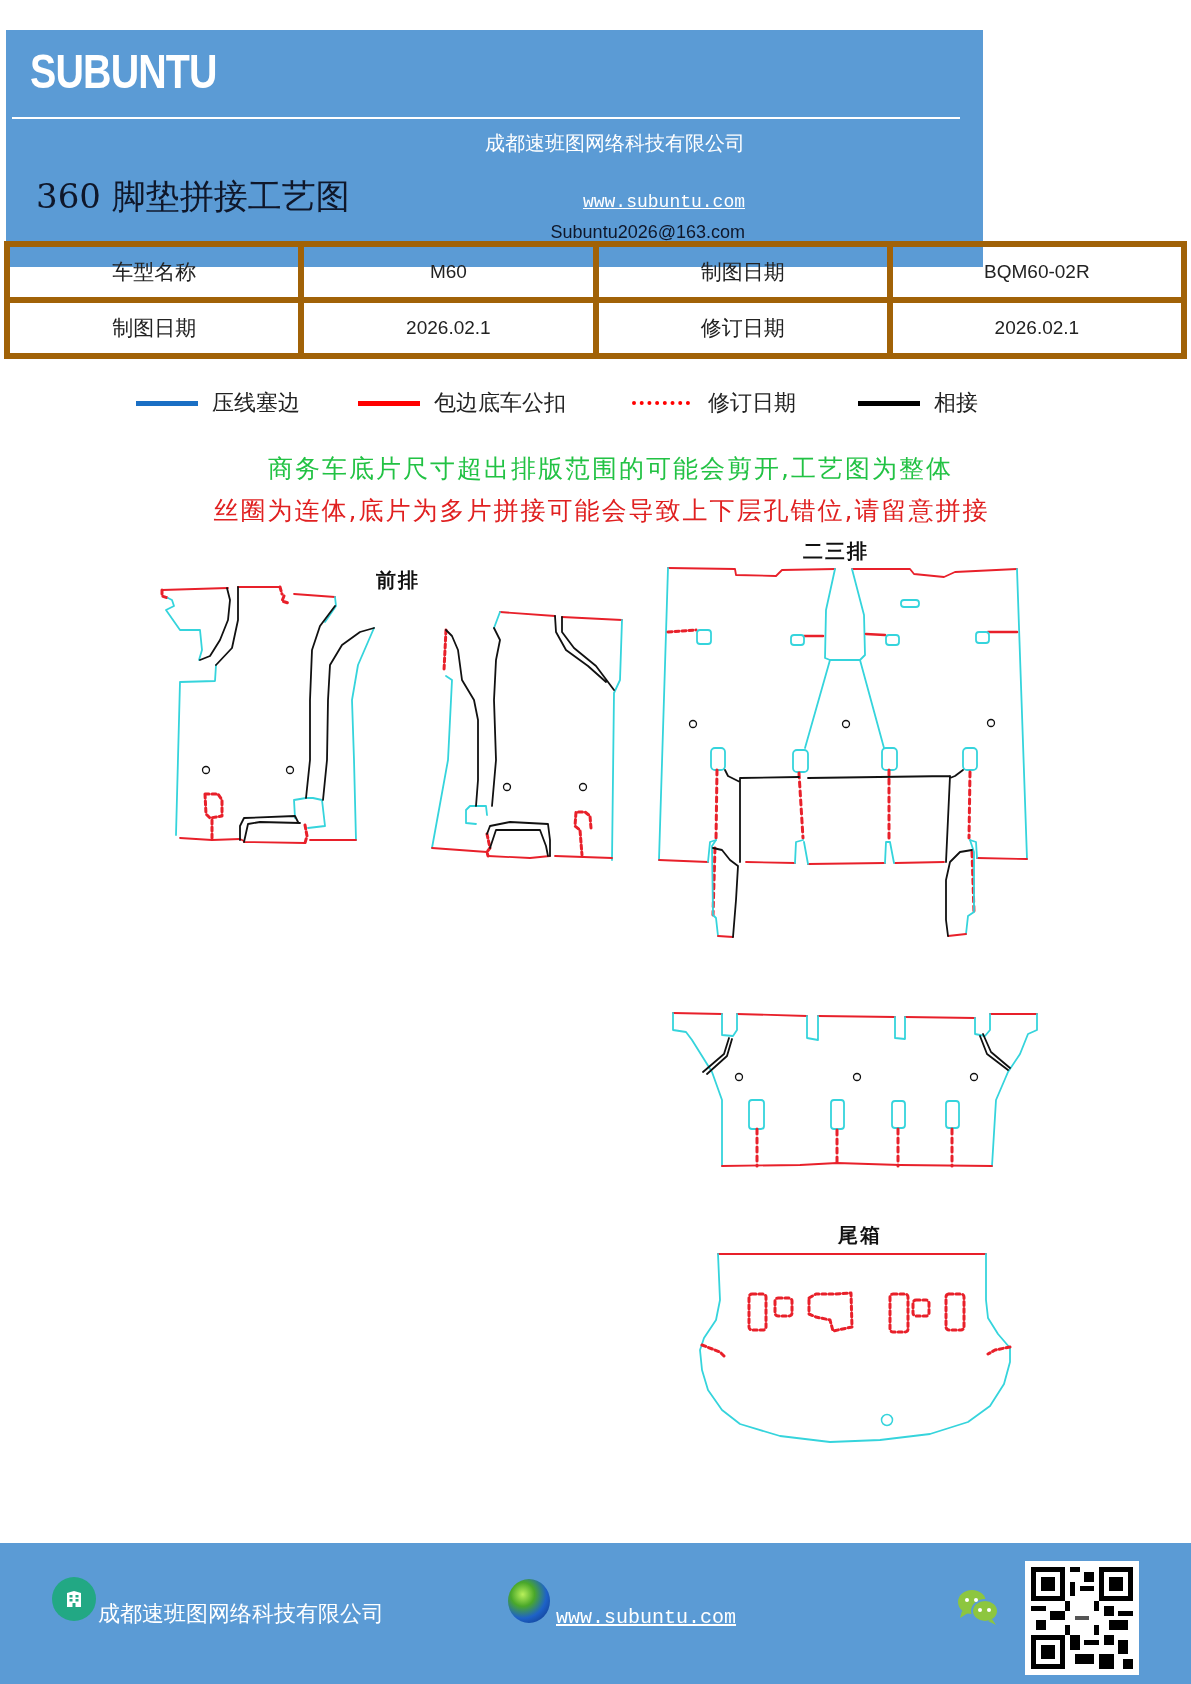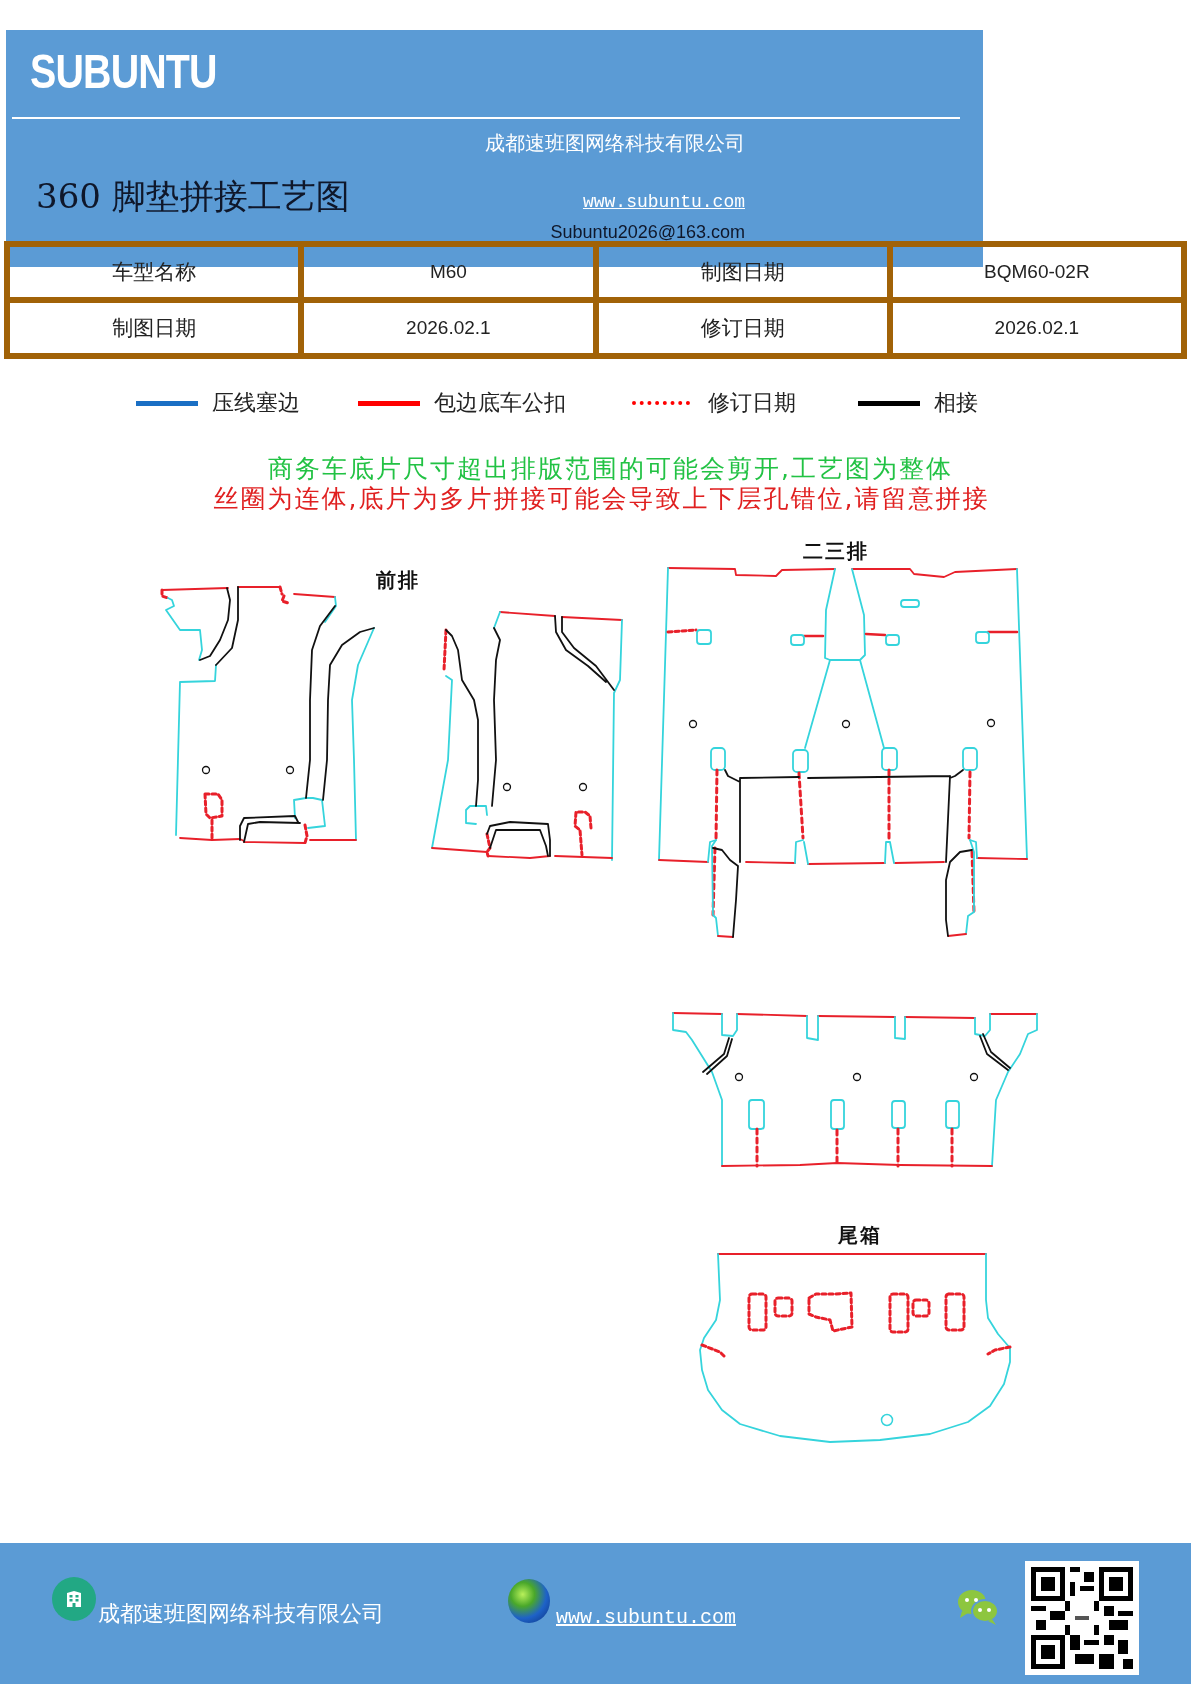--- a/index.html
+++ b/index.html
@@ -20,21 +20,21 @@
   .info-table td.label { font-family: "DejaVu Serif", serif; }
   .info-table td.value { font-family: "Liberation Sans", sans-serif; font-size: 19px; }
 
   .legend { position: absolute; top: 388px; left: 0; width: 1191px; height: 30px; }
   .legend-item { position: absolute; top: 0; display: flex; align-items: center; font-family: Liberation Serif, serif; font-size: 22px; color: #222; }
   .legend-swatch { width: 62px; height: 5px; margin-right: 14px; }
   .legend-swatch.dotted { height: 0; border-top: 4px dotted #ff0000; }
 
   .note { position: absolute; left: 0; width: 1191px; text-align: center; font-family: "DejaVu Sans", sans-serif; font-size: 25px; letter-spacing: 2px; }
   .note.green { top: 452px; color: #22c244; padding-left: 30px; }
-  .note.red { top: 482px; color: #e02020; padding-left: 12px; }
+  .note.red { top: 494px; color: #e02020; padding-left: 12px; }
 
   .section-label { position: absolute; font-family: "DejaVu Sans", sans-serif; font-weight: bold; font-size: 20px; color: #111; letter-spacing: 2px; }
 
   svg.diagram { position: absolute; left: 0; top: 0; }
 
   .footer { position: absolute; left: 0; top: 1543px; width: 1191px; height: 141px; background: #5b9bd5; }
   .footer-company { position: absolute; left: 52px; top: 42px; display: flex; align-items: flex-end; }
   .building-icon { width: 44px; height: 44px; border-radius: 50%; background: #22a884; display: flex; align-items: center; justify-content: center; margin-right: 2px; position: relative; top: -8px; }
   .footer-company-text { font-family: "DejaVu Serif", serif; font-size: 22px; color: #fff; }
   .footer-site { position: absolute; left: 508px; top: 42px; display: flex; align-items: flex-end; }

